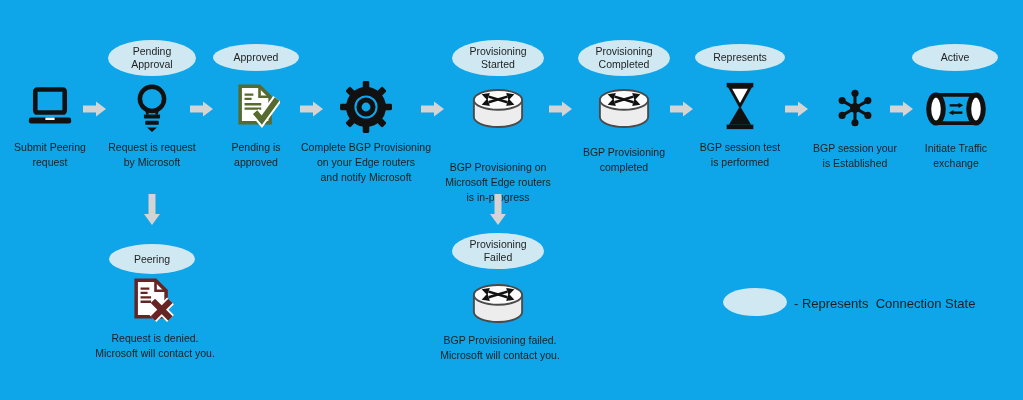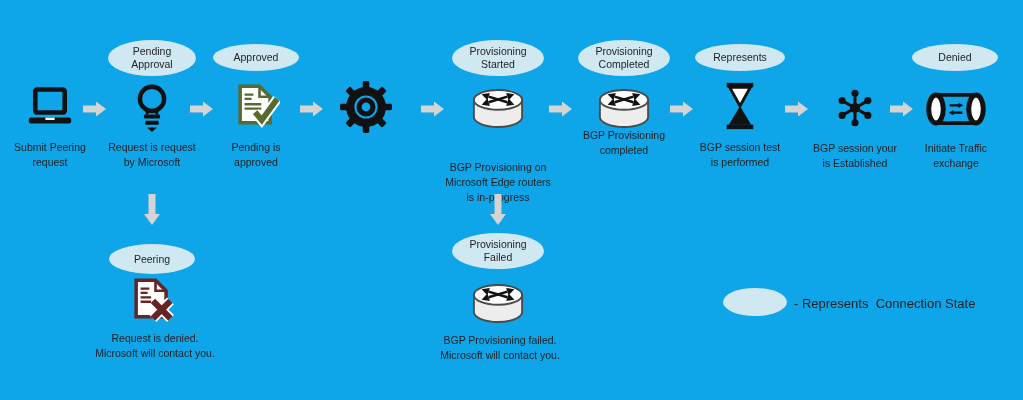--- a/index.html
+++ b/index.html
@@ -20,21 +20,21 @@
 <div class="cv">
 
   <div class="ell" style="left:152px;top:40px;width:88px;height:36px;">Pending
 Approval</div>
   <div class="ell" style="left:256px;top:44px;width:86px;height:27px;">Approved</div>
   <div class="ell" style="left:498px;top:40px;width:92px;height:36px;">Provisioning
 Started</div>
   <div class="ell" style="left:624px;top:40px;width:92px;height:36px;">Provisioning
 Completed</div>
   <div class="ell" style="left:740px;top:44px;width:90px;height:27px;">Represents</div>
-  <div class="ell" style="left:955px;top:44px;width:86px;height:27px;">Denied</div>
+  <div class="ell" style="left:955px;top:44px;width:86px;height:27px;">Active</div>
 
   <div class="ico" style="left:50px;top:87px;">
     <svg width="46" height="41" viewBox="0 0 50 44">
       <rect x="9" y="2.5" width="32" height="25" rx="2" fill="none" stroke="#111" stroke-width="5"></rect>
       <rect x="2" y="33" width="46" height="6.5" rx="2.5" fill="#111"></rect>
       <rect x="20" y="33" width="10" height="2.6" fill="#fff"></rect>
     </svg>
   </div>
 
   <div class="ico" style="left:152px;top:84px;">
@@ -147,24 +147,27 @@
       <polygon points="25,27 30.2,24.2 30.2,29.8" fill="#111"></polygon>
     </svg>
   </div>
 
   <div class="lbl" style="left:50px;top:140px;">Submit Peering
 request</div>
   <div class="lbl" style="left:152px;top:140px;">Request is request
 by Microsoft</div>
   <div class="lbl" style="left:256px;top:140px;">Pending is
 approved</div>
+  <div class="lbl" style="left:366px;top:140px;">Complete BGP Provisioning
+on your Edge routers
+and notify Microsoft</div>
   <div class="lbl" style="left:498px;top:140px;margin-top:20px;">BGP Provisioning on
 Microsoft Edge routers
 is in-progress</div>
-  <div class="lbl" style="left:624px;top:128px;">BGP Provisioning
+  <div class="lbl" style="left:624px;top:145px;">BGP Provisioning
 completed</div>
   <div class="lbl" style="left:740px;top:140px;">BGP session test
 is performed</div>
   <div class="lbl" style="left:855px;top:141px;">BGP session your
 is Established</div>
   <div class="lbl" style="left:956px;top:141px;">Initiate Traffic
 exchange</div>
 
   <div class="ico" style="left:95px;top:100px;">
       <svg width="24" height="18" viewBox="0 0 24 18">

